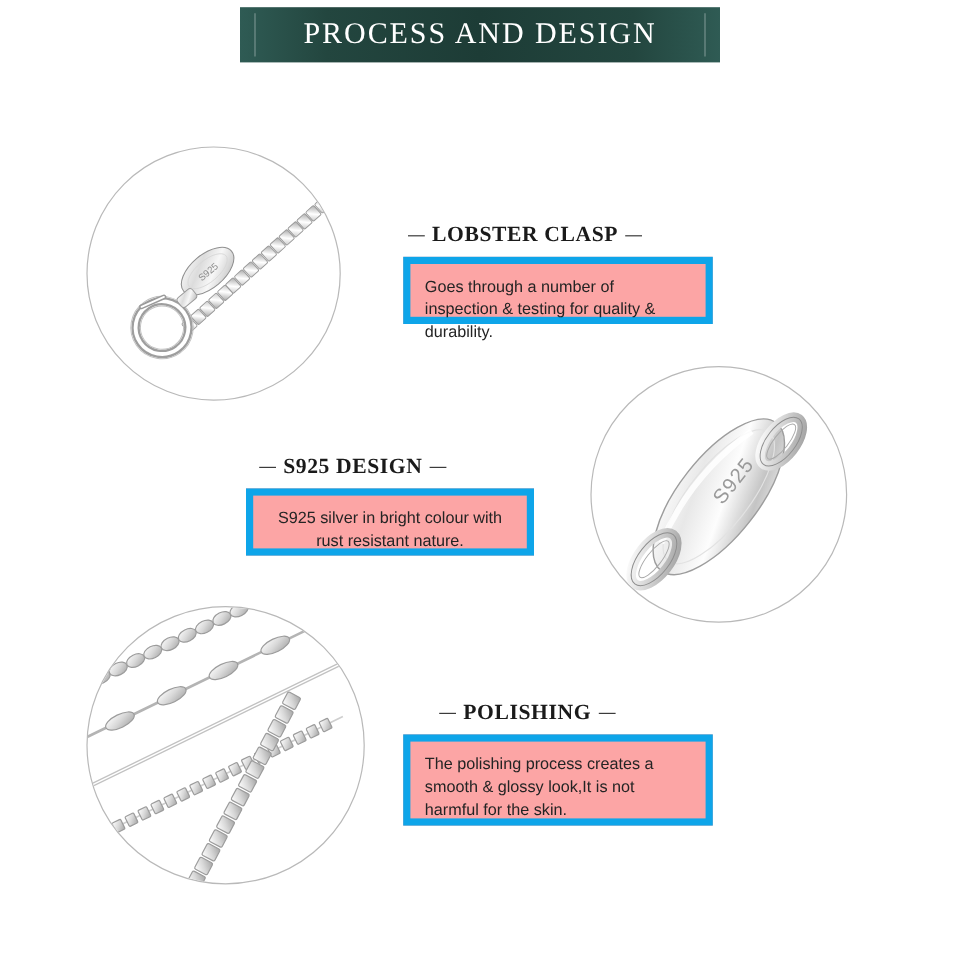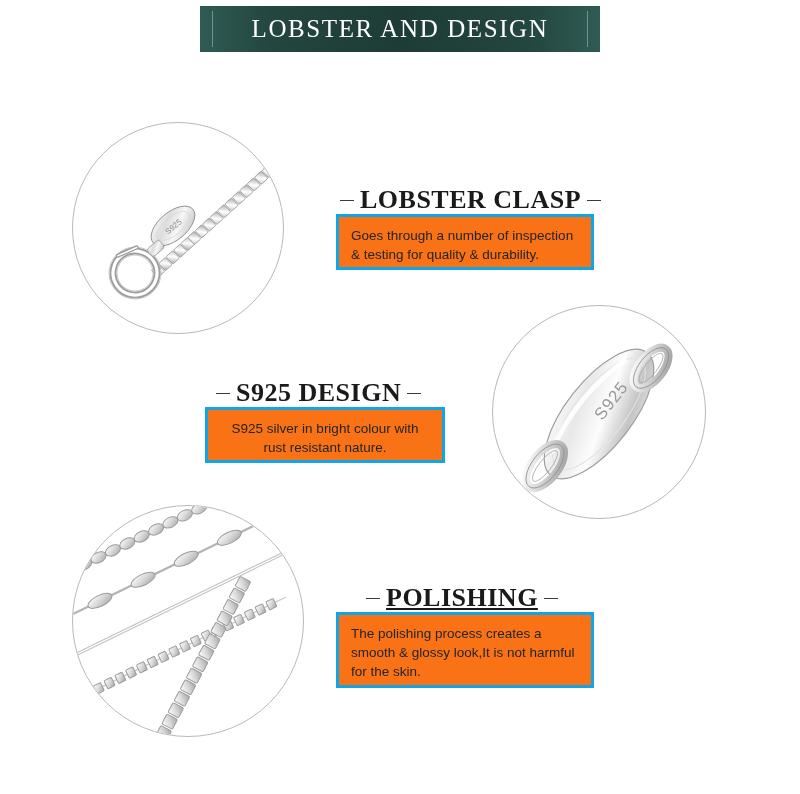--- a/index.html
+++ b/index.html
@@ -53,71 +53,71 @@
     border: 1px solid #b9b9b9;
     background: #ffffff;
     overflow: hidden;
   }
 
   
   .block-title {
     position: absolute;
     font-family: "Liberation Serif", serif;
     font-weight: bold;
-    font-size: 26px;
+    font-size: 18px;
     color: #1a1a1a;
     letter-spacing: 0.5px;
     white-space: nowrap;
   }
   .block-title::before,
   .block-title::after {
     content: "";
     position: absolute;
     top: 50%;
     width: 14px;
     height: 1px;
     background: #3b3b3b;
   }
   .block-title::before { left: -20px; }
   .block-title::after  { right: -20px; }
 
   .block-box {
     position: absolute;
-    border: 3px solid #0ea5e9;
+    border: 6px solid #0ea5e9;
     box-sizing: border-box;
-    background: #f97316;
+    background: #fca5a5;
     font-family: "Liberation Sans", sans-serif;
     font-size: 13.5px;
     line-height: 19px;
     color: #242424;
     padding: 9px 12px 25px 12px;
   }
 
   
   #circle-clasp   { left: 72px;  top: 122px; width: 210px; height: 210px; }
   #circle-s925    { left: 492px; top: 305px; width: 212px; height: 212px; }
   #circle-polish  { left: 72px;  top: 505px; width: 230px; height: 230px; }
 
   #title-clasp    { left: 360px; top: 185px; }
   #box-clasp      { left: 336px; top: 214px; width: 258px; height: 56px; }
 
   #title-s925     { left: 236px; top: 378px; }
   #box-s925       { left: 205px; top: 407px; width: 240px; height: 56px; text-align: center; }
 
-  #title-polish   { left: 386px; top: 583px; text-decoration: underline; }
+  #title-polish   { left: 386px; top: 583px; }
   #box-polish     { left: 336px; top: 612px; width: 258px; height: 76px; text-align: left; }
 
   svg { display: block; }
 </style>
 </head>
 <body>
 
 <div class="banner">
   <div class="banner-inner"></div>
-  <div class="banner-title">LOBSTER AND DESIGN</div>
+  <div class="banner-title">PROCESS AND DESIGN</div>
 </div>
 
 <div class="circle" id="circle-clasp">
   <svg width="210" height="210" viewBox="0 0 210 210">
     <defs>
       <linearGradient id="metal1" x1="0" y1="0" x2="1" y2="1">
         <stop offset="0%" stop-color="#ffffff"></stop>
         <stop offset="35%" stop-color="#dcdcdc"></stop>
         <stop offset="60%" stop-color="#f7f7f7"></stop>
         <stop offset="100%" stop-color="#b7b7b7"></stop>

